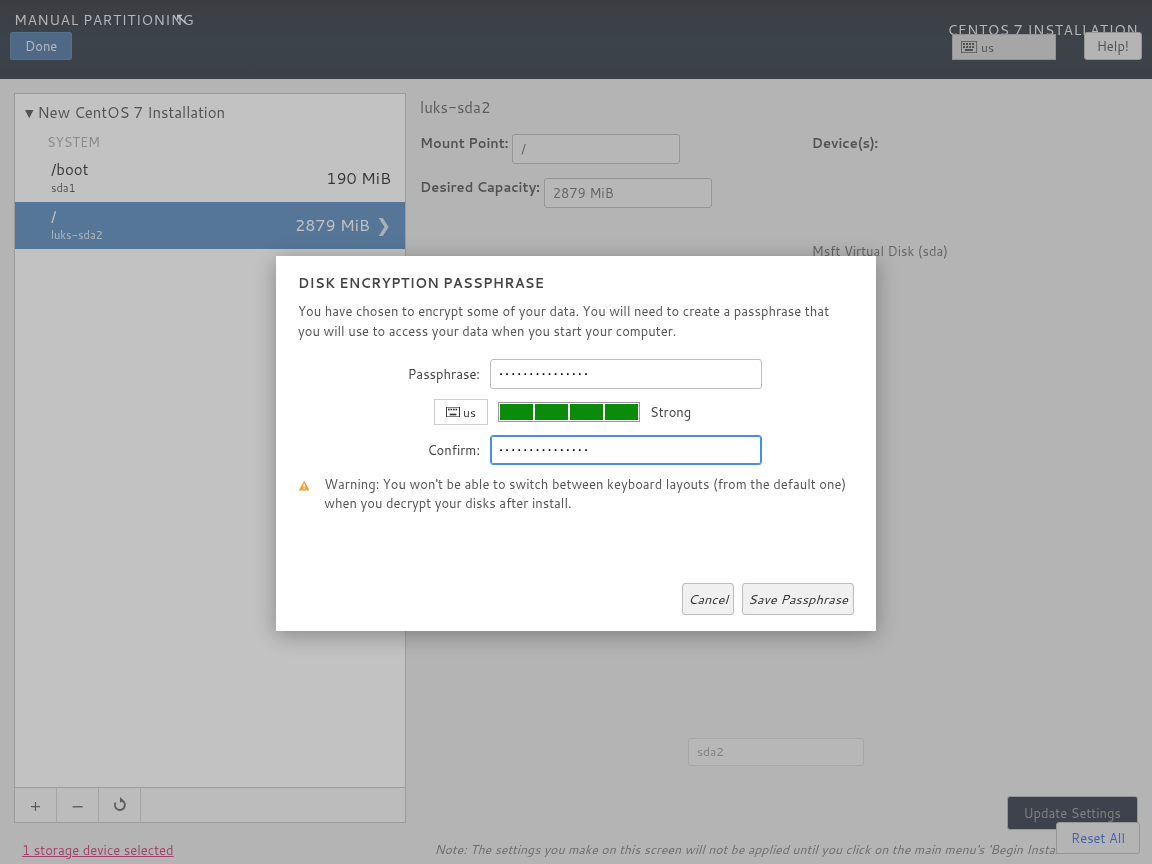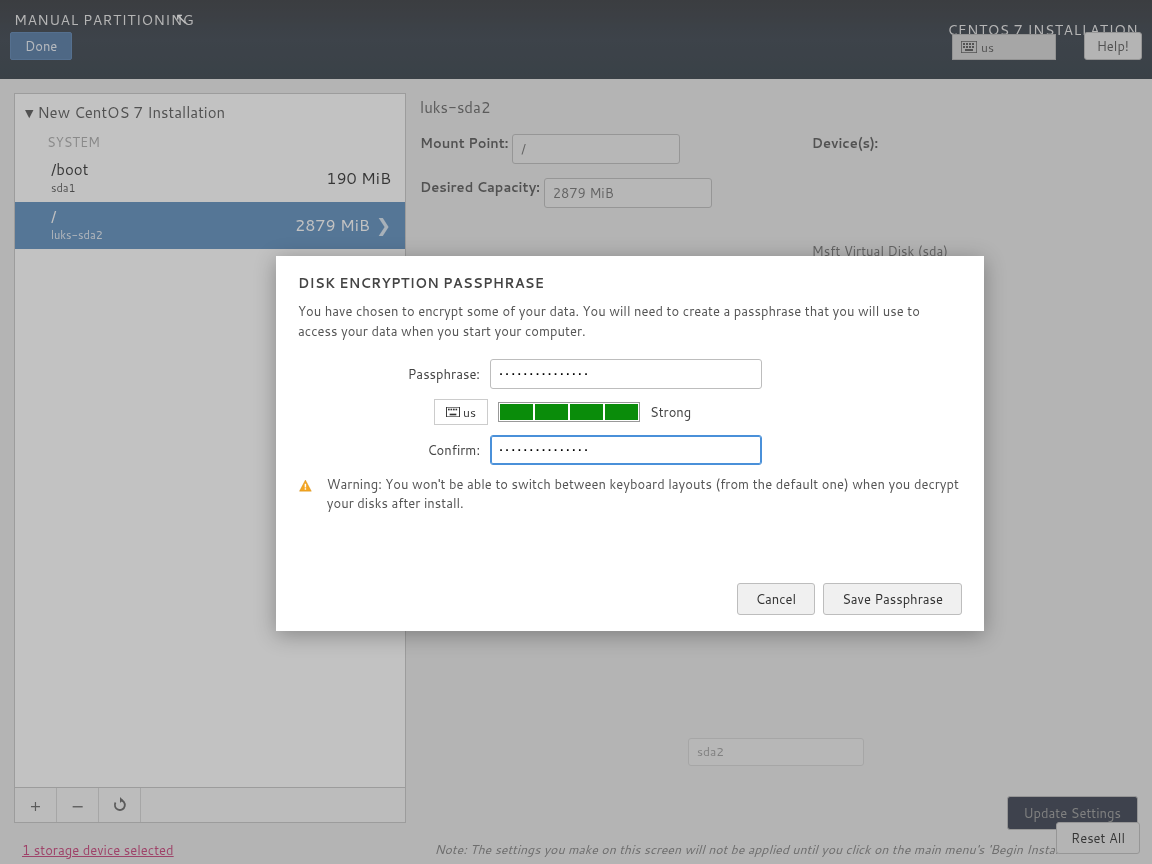--- a/index.html
+++ b/index.html
@@ -86,28 +86,28 @@
 
 .update-btn {
   background: #0f172a; border: 1px solid #b0b0b0; color: #888;
   padding: 7px 16px; font-size: 13px; border-radius: 3px;
   align-self: flex-end; margin-top: 30px;
 }
 .note-text { font-size: 12.5px; color: #666; font-style: italic; text-align: right; margin-top: 10px; line-height: 1.5; }
 
 .reset-btn {
   position: absolute; bottom: 10px; right: 12px;
-  background: #e6e6e6; border: 1px solid #b0b0b0; color: #000000;
+  background: #e6e6e6; border: 1px solid #b0b0b0; color: #1d4ed8;
   padding: 6px 14px; font-size: 13px; border-radius: 3px;
 }
 
 
 .modal-overlay { position: absolute; inset: 0; background: rgba(120,120,120,0.45); }
 .dialog {
-  position: absolute; left: 276px; top: 256px; width: 708px;
+  position: absolute; left: 276px; top: 256px; width: 600px;
   background: #fff; box-shadow: 0 4px 20px rgba(0,0,0,0.3);
   padding: 18px 22px 16px 22px;
 }
 .dialog-title { font-size: 13px; font-weight: 600; color: #444; letter-spacing: 0.3px; margin-bottom: 10px; }
 .dialog-desc { font-size: 13px; color: #555; line-height: 1.5; margin-bottom: 18px; }
 .form-row { display: flex; align-items: center; gap: 10px; margin-bottom: 10px; }
 .form-label { width: 182px; text-align: right; font-size: 13px; color: #444; }
 .pw-input {
   width: 272px; height: 30px; padding: 4px 8px;
   border: 1px solid #bdbdbd; border-radius: 3px; font-size: 13px; letter-spacing: 2px;
@@ -121,21 +121,21 @@
 .strength-row { display: flex; align-items: center; gap: 10px; margin-bottom: 10px; }
 .strength-bars { display: flex; gap: 2px; border: 1px solid #999; padding: 1px; }
 .strength-bar { width: 33px; height: 16px; background: #0a8c0a; }
 .strength-text { font-size: 13px; color: #444; }
 .warn-row { display: flex; gap: 14px; align-items: flex-start; margin-top: 8px; }
 .warn-icon { width: 18px; height: 18px; margin-top: 2px; }
 .warn-text { font-size: 13px; color: #555; line-height: 1.45; }
 .dialog-actions { display: flex; justify-content: flex-end; gap: 8px; margin-top: 70px; }
 .dlg-btn {
   background: #f0f0f0; border: 1px solid #bdbdbd; color: #333;
-  padding: 6px 18px; font-size: 13px; border-radius: 3px;
+  padding: 6px 5px; font-size: 13px; border-radius: 3px; font-style: italic;
 }
 
 .cursor { position: absolute; top: 6px; left: 175px; font-size: 16px; color: #fff; pointer-events: none; }
 </style>
 </head>
 <body>
 
 <div class="header">
   <div class="header-title-left">MANUAL PARTITIONING</div>
   <div class="header-title-right">CENTOS 7 INSTALLATION</div>

